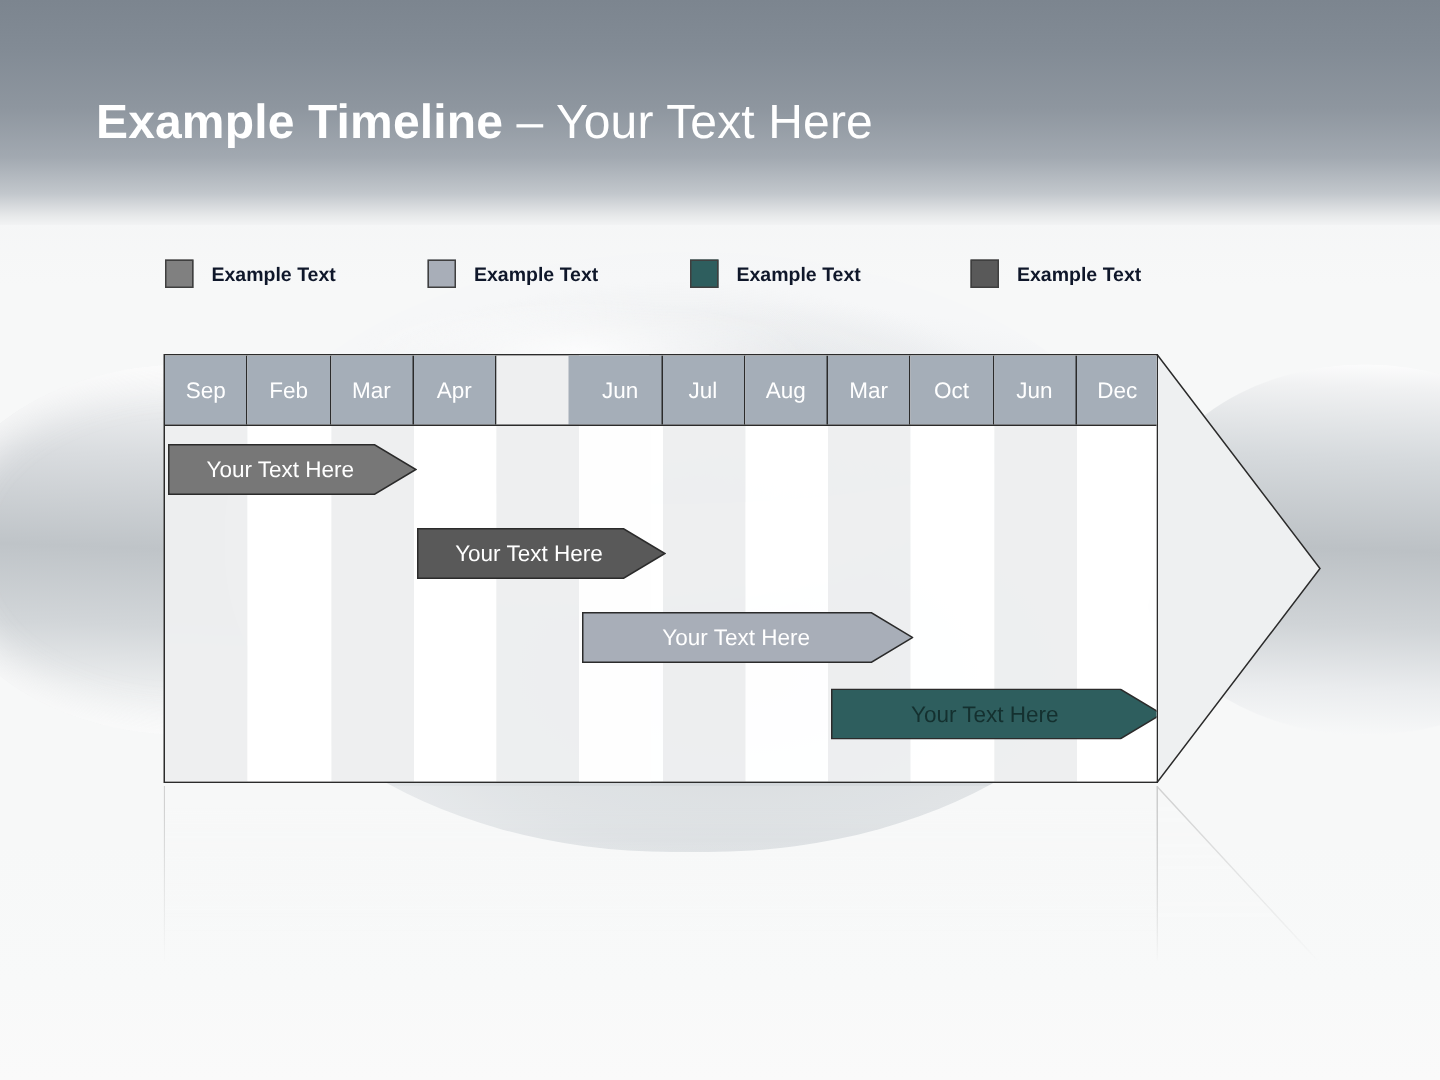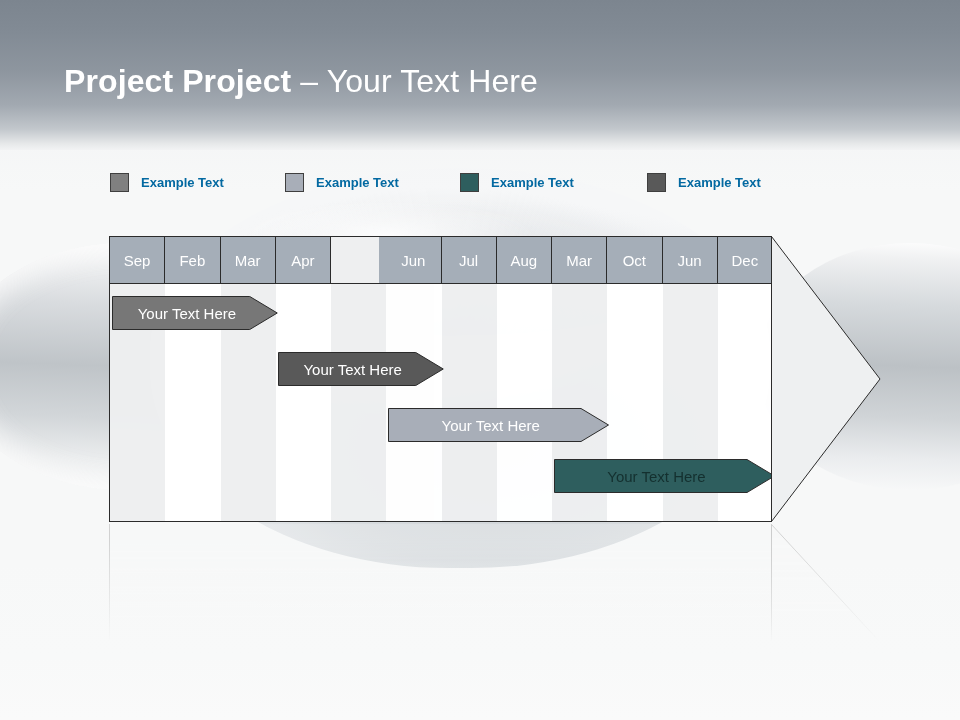--- a/index.html
+++ b/index.html
@@ -125,21 +125,21 @@
     width: 19px;
     height: 19px;
     border: 1px solid #3f3f3f;
     box-sizing: border-box;
     flex: none;
   }
   .legend-label {
     margin-left: 12px;
     font-size: 13px;
     font-weight: bold;
-    color: #0369a1;
+    color: #0f172a;
     white-space: nowrap;
   }
 
   
   #chart {
     position: absolute;
     left: 109px; top: 236px;
     width: 772px; height: 286px;
   }
   
@@ -254,21 +254,21 @@
     <div class="rope-band" id="rope-right"></div>
     <div class="rope-band" id="rope-knot"></div>
     <div class="rope-band" id="rope-knot-shade"></div>
     <div class="rope-band" id="rope-hilite-1"></div>
     <div id="photo-fade-top"></div>
     <div id="photo-fade-bottom"></div>
   </div>
 
   <div id="header-band"></div>
   <div id="page-title">
-    <span class="ttl-bold">Project Project</span><span class="ttl-light"> – Your Text Here</span>
+    <span class="ttl-bold">Example Timeline</span><span class="ttl-light"> – Your Text Here</span>
   </div>
 
   <div id="legend">
       <div class="legend-item" style="left: 0px;">
         <span class="legend-swatch" style="background: rgb(128, 128, 128);"></span>
         <span class="legend-label">Example Text</span>
       </div>
       <div class="legend-item" style="left: 175px;">
         <span class="legend-swatch" style="background: rgb(168, 174, 184);"></span>
         <span class="legend-label">Example Text</span>

